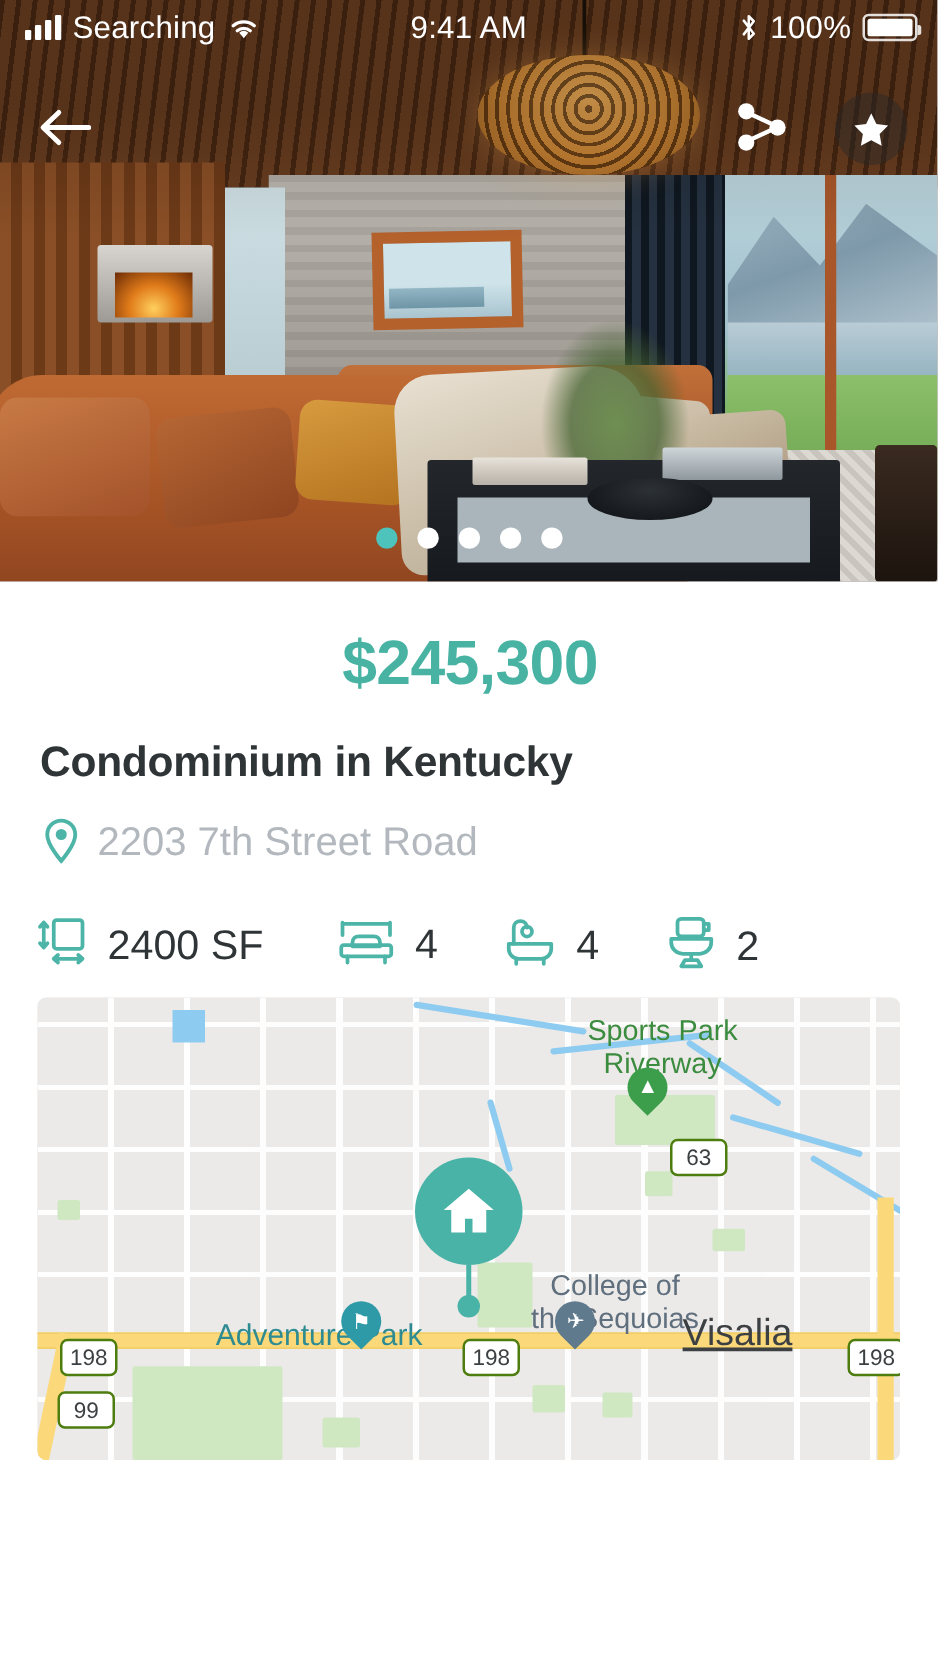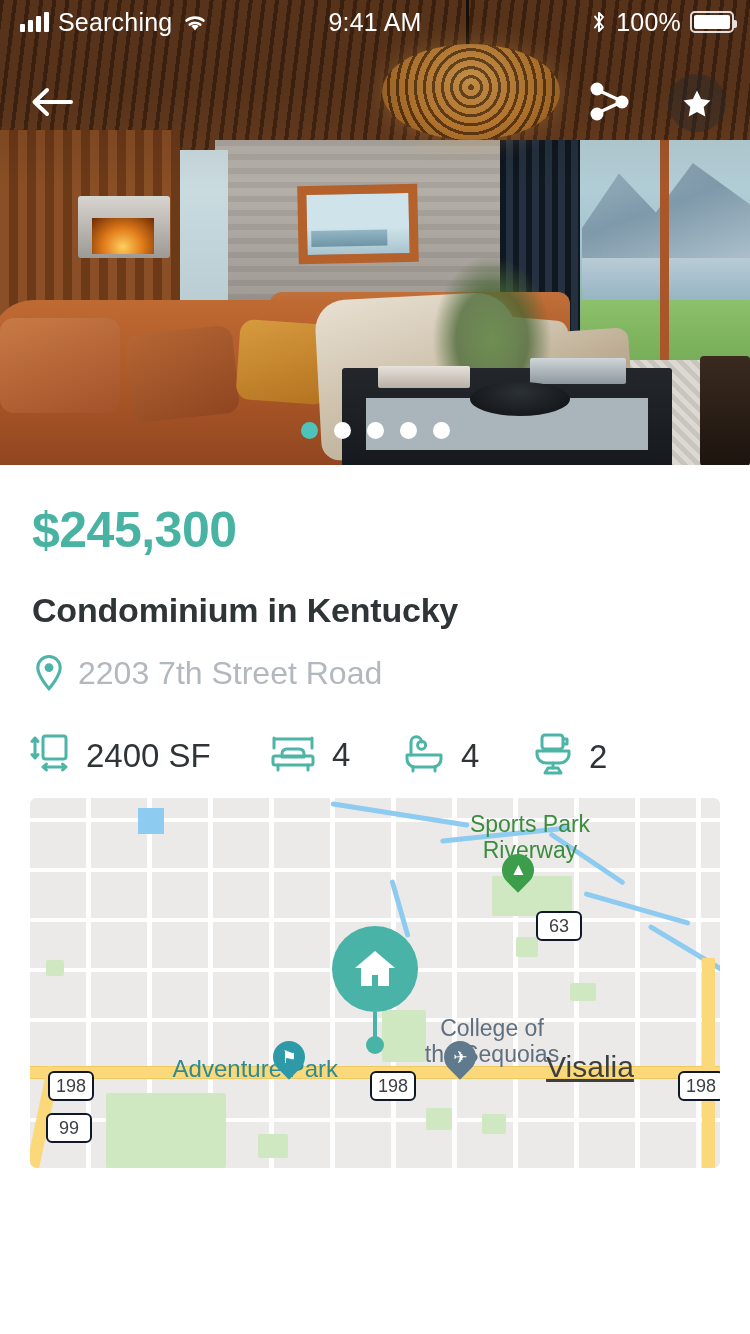--- a/index.html
+++ b/index.html
@@ -186,20 +186,21 @@
     display:flex; justify-content:center; align-items:center; gap:16px;
   }
   .dot{ width:17px; height:17px; border-radius:50%; background:#fff; cursor:pointer; }
   .dot.active{ background:#4ec3bb; }
 
   
   .details{ position:absolute; top:465px; left:0; width:750px; }
   .price-row{
     display:flex; align-items:center; justify-content:space-between;
     padding:40px 30px 0 32px;
+    flex-direction:column;
   }
   .price{ font-size:50px; font-weight:700; color:#48b3a3; letter-spacing:-.5px; line-height:1; }
   .badge{
     background:#e1f4f1; color:#49b5a6; font-size:27px; font-weight:500;
     padding:14px 24px; border-radius:4px; line-height:1;
   }
   .title{
     padding:36px 32px 0 32px; font-size:34px; font-weight:700;
     color:#2f3437; letter-spacing:-.2px;
   }
@@ -232,21 +233,21 @@
   .water{ position:absolute; background:#8ecbf0; }
   .riverline{
     position:absolute; border:0; height:5px; background:#8ecbf0; border-radius:3px;
   }
   .hwy{
     position:absolute; height:13px; background:#fbd97a; border-top:1px solid #f0c95e; border-bottom:1px solid #f0c95e;
   }
   .hwy-v{ position:absolute; width:13px; background:#fbd97a; }
   .shield{
     position:absolute; width:46px; height:30px; background:#fff;
-    border:2px solid #0f172a; border-radius:6px;
+    border:2px solid #4d7c0f; border-radius:6px;
     font-size:18px; color:#3c4043; display:flex; align-items:center; justify-content:center;
     font-weight:500;
   }
   .mlabel{ position:absolute; font-size:23px; line-height:1.12; text-align:center; }
   .mlabel.park{ color:#3c8c40; }
   .mlabel.poi{ color:#5f6f7e; }
   .mlabel.city{ color:#3c4043; font-size:30px;text-decoration:underline; }
   .mlabel.ap{ color:#2e8b92; font-size:24px; }
   .poi-pin{
     position:absolute; width:32px; height:42px;

